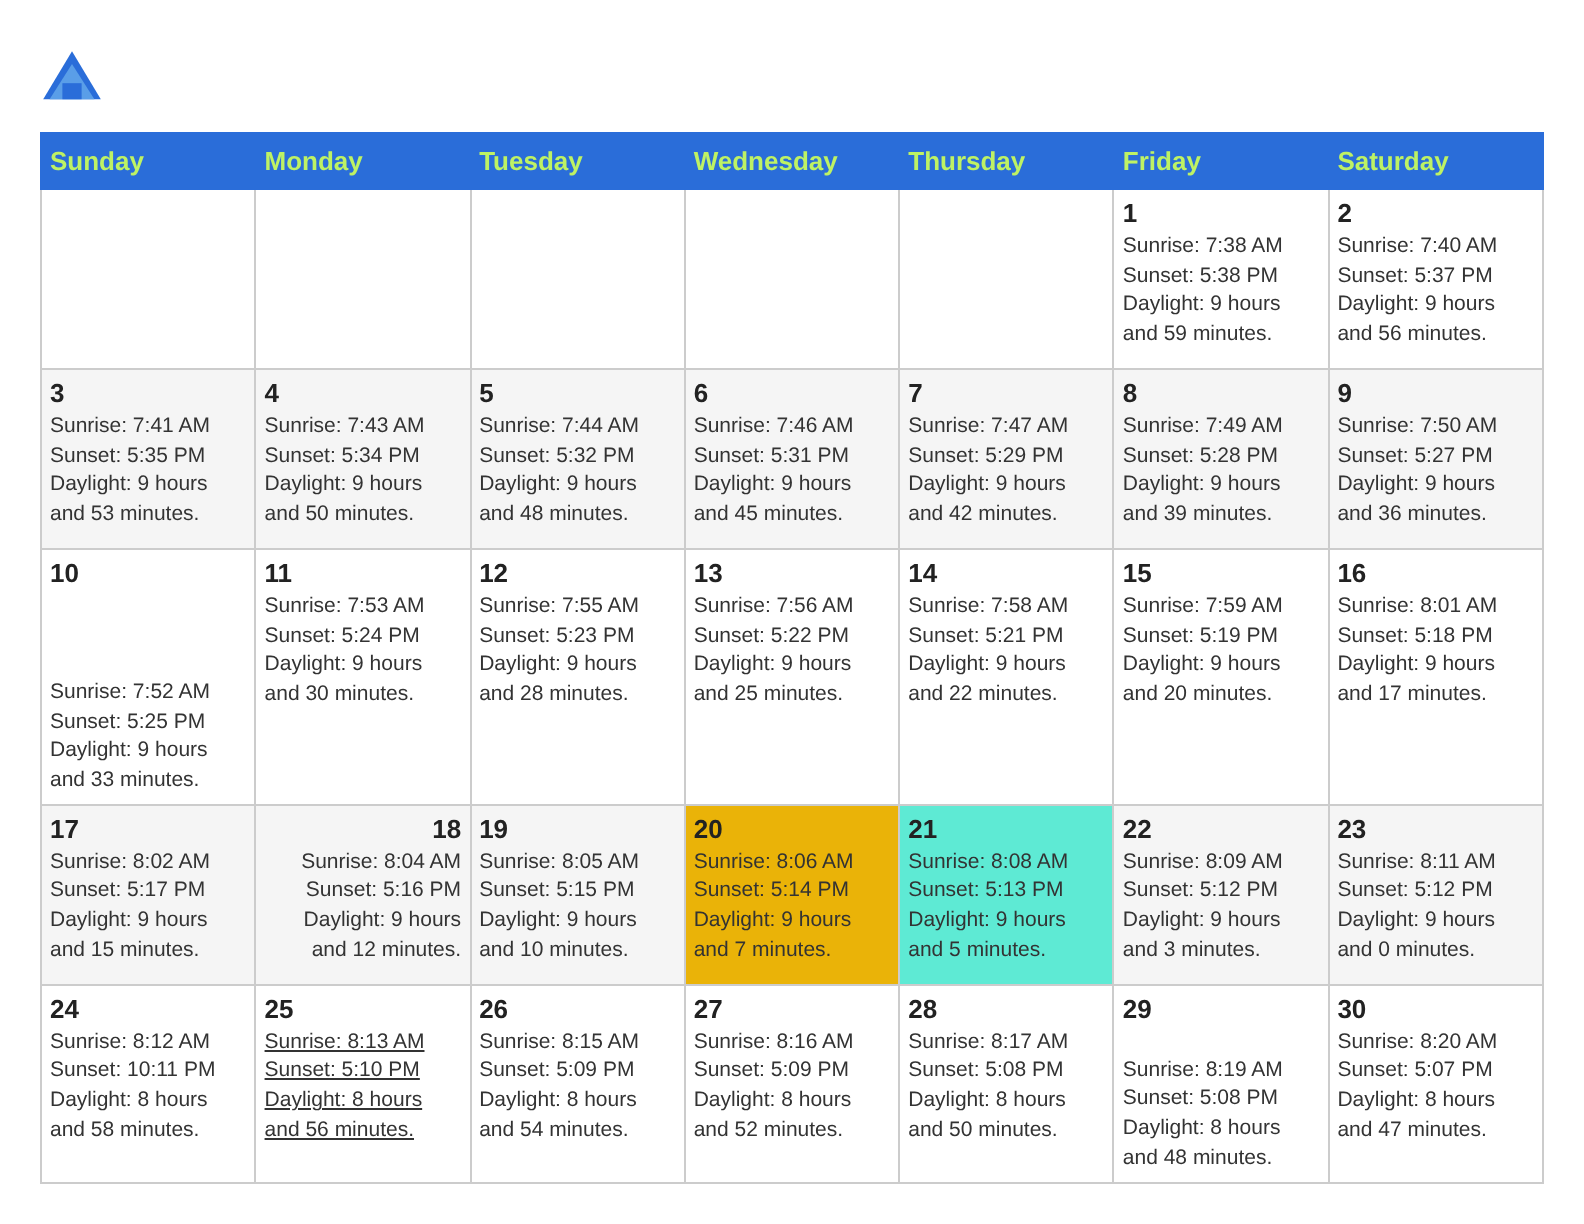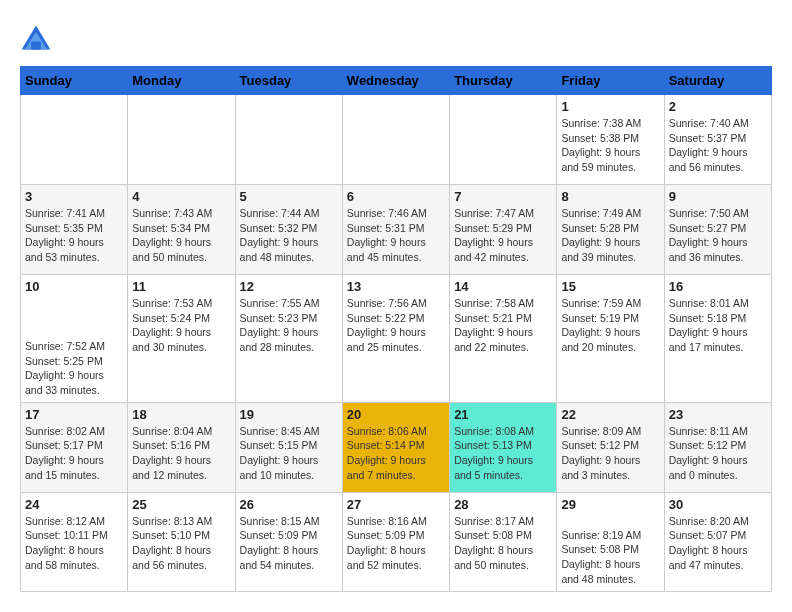--- a/index.html
+++ b/index.html
@@ -57,21 +57,21 @@
       font-size: 16px;
       color: #555;
     }
     .calendar {
       width: 100%;
       border-collapse: collapse;
       table-layout: fixed;
     }
     .calendar th {
       background: #2a6dd9;
-      color: #000000;
+      color: #bef264;
       font-size: 13px;
       font-weight: bold;
       padding: 6px 4px;
       text-align: left;
       border: 1px solid #2a6dd9;
     }
     .calendar td {
       border: 1px solid #ccc;
       vertical-align: top;
       padding: 4px;
@@ -240,29 +240,29 @@
 Daylight: 9 hours and 17 minutes.</div>
           </td>
         </tr>
         <tr>
           <td style="background: rgb(245, 245, 245);">
             <span class="day-num">17</span>
             <div class="day-info" style="white-space: pre-line;">Sunrise: 8:02 AM
 Sunset: 5:17 PM
 Daylight: 9 hours and 15 minutes.</div>
           </td>
-          <td style="background: rgb(245, 245, 245);">
+          <td style="background: rgb(245, 245, 245); text-align: right;">
             <span class="day-num">18</span>
             <div class="day-info" style="white-space: pre-line;">Sunrise: 8:04 AM
 Sunset: 5:16 PM
 Daylight: 9 hours and 12 minutes.</div>
           </td>
           <td style="background: rgb(245, 245, 245);">
             <span class="day-num">19</span>
-            <div class="day-info" style="white-space: pre-line;">Sunrise: 8:45 AM
+            <div class="day-info" style="white-space: pre-line;">Sunrise: 8:05 AM
 Sunset: 5:15 PM
 Daylight: 9 hours and 10 minutes.</div>
           </td>
           <td style="background: #eab308;">
             <span class="day-num">20</span>
             <div class="day-info" style="white-space: pre-line;">Sunrise: 8:06 AM
 Sunset: 5:14 PM
 Daylight: 9 hours and 7 minutes.</div>
           </td>
           <td style="background: #5eead4;">
@@ -286,21 +286,21 @@
         </tr>
         <tr>
           <td>
             <span class="day-num">24</span>
             <div class="day-info" style="white-space: pre-line;">Sunrise: 8:12 AM
 Sunset: 10:11 PM
 Daylight: 8 hours and 58 minutes.</div>
           </td>
           <td>
             <span class="day-num">25</span>
-            <div class="day-info" style="white-space: pre-line;">Sunrise: 8:13 AM
+            <div class="day-info" style="white-space: pre-line; text-decoration: underline;">Sunrise: 8:13 AM
 Sunset: 5:10 PM
 Daylight: 8 hours and 56 minutes.</div>
           </td>
           <td>
             <span class="day-num">26</span>
             <div class="day-info" style="white-space: pre-line;">Sunrise: 8:15 AM
 Sunset: 5:09 PM
 Daylight: 8 hours and 54 minutes.</div>
           </td>
           <td>

